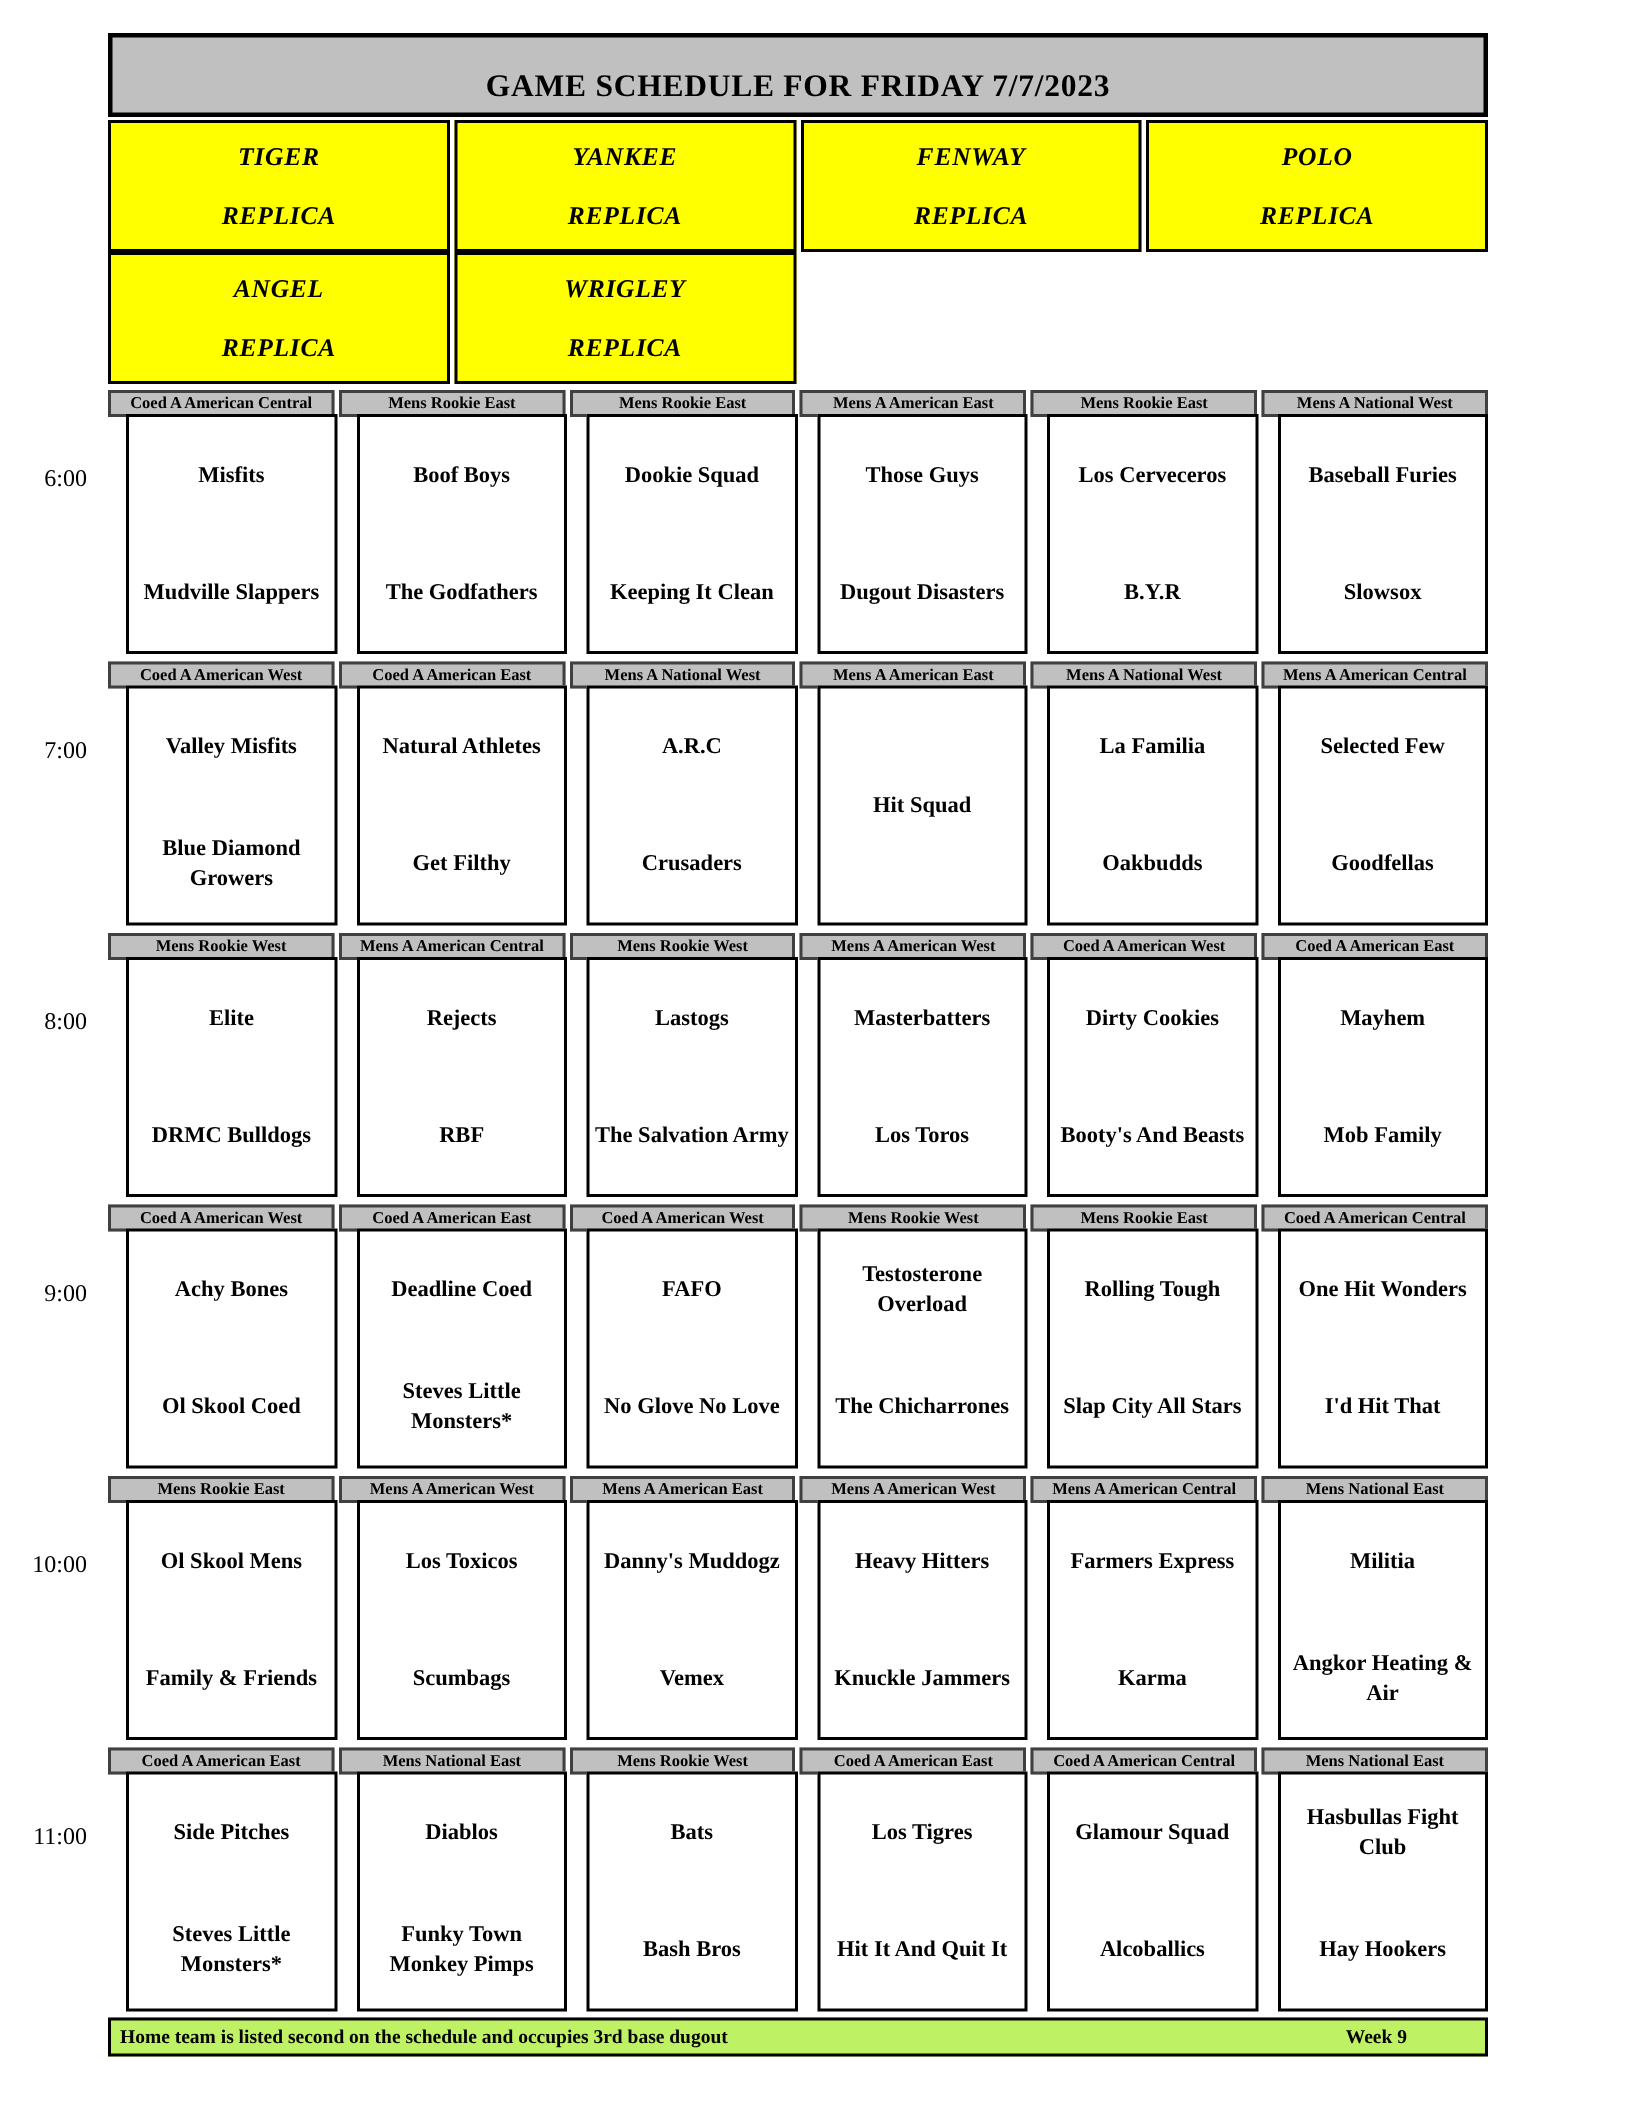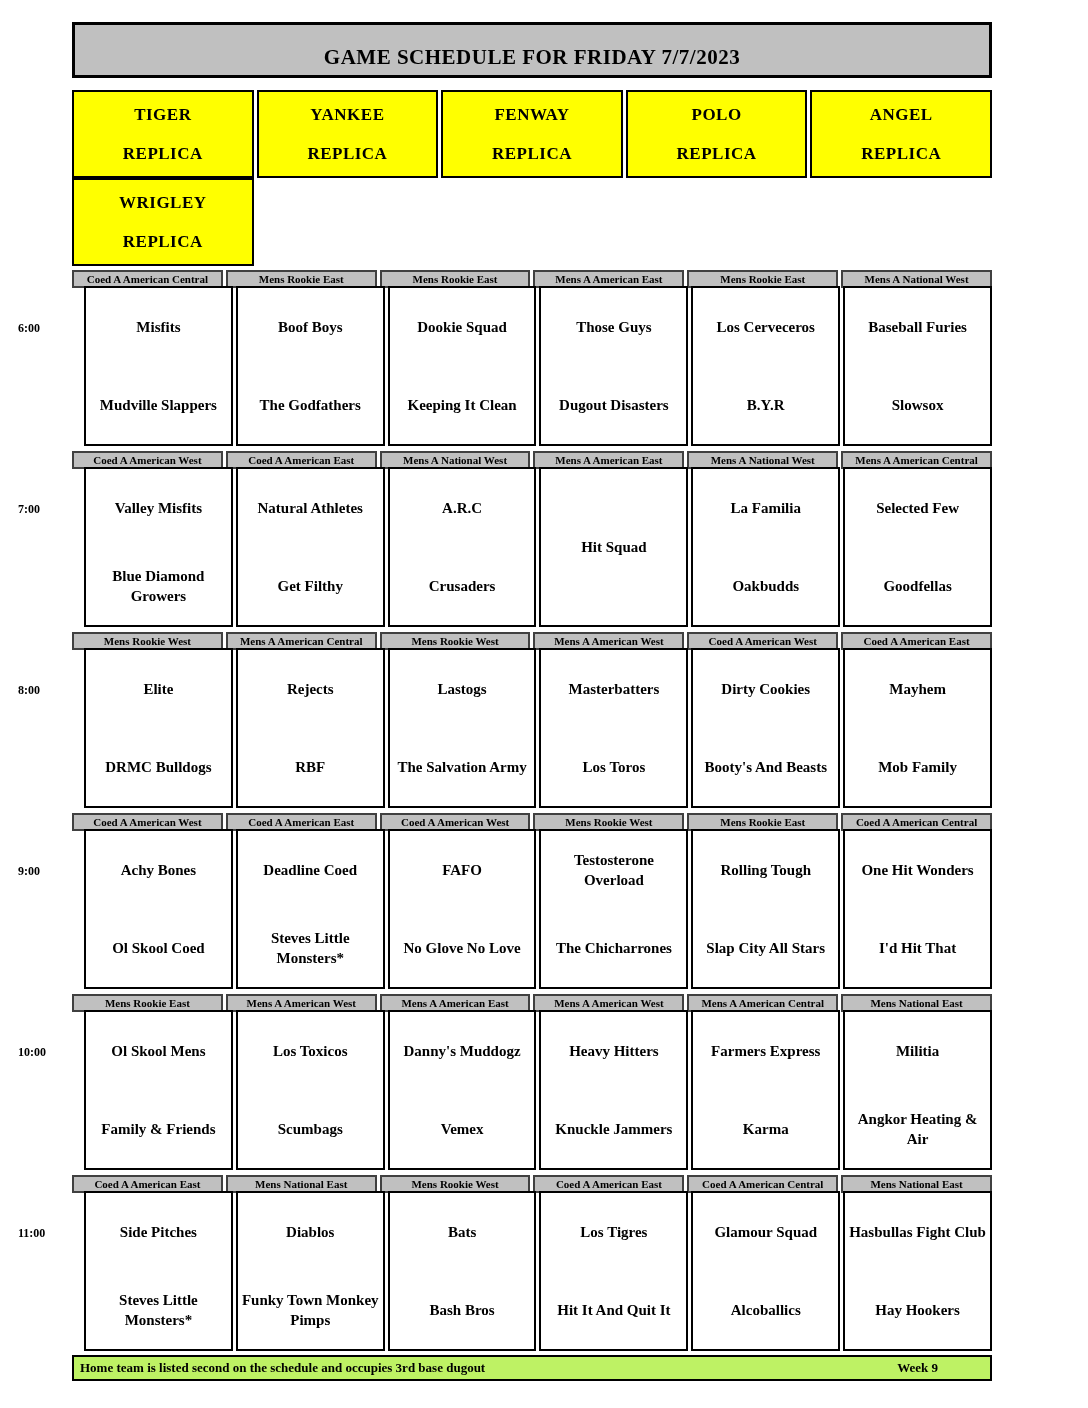--- a/index.html
+++ b/index.html
@@ -24,66 +24,68 @@
     background: #c0c0c0;
     border: 3px solid #000;
     text-align: center;
     font-weight: bold;
     font-size: 21px;
     padding: 20px 0 5px;
     letter-spacing: 0.5px;
   }
   .header-row {
     display: grid;
-    grid-template-columns: repeat(5, 1fr);
+    grid-template-columns: repeat(4, 1fr);
     column-gap: 3px;
-    margin-top: 12px;
+    margin-top: 2px;
+    font-style: italic;
   }
   .header-cell {
     background: #ffff00;
     border: 2px solid #000;
     text-align: center;
     font-weight: bold;
     font-size: 17px;
     padding-top: 13px;
     height: 71px;
     letter-spacing: 0.5px;
   }
   .header-cell .sub { margin-top: 19px; }
   .body-area { margin-top: 4px; }
   .section { position: relative; }
   .section + .section { margin-top: 5px; }
   .time-label {
     position: absolute;
     left: -54px;
     width: 40px;
     top: 51px;
-    font-weight: bold;
-    font-size: 12px;
+    text-align: right;
+    font-weight: normal;
+    font-size: 16px;
   }
   .division-row {
     display: grid;
     grid-template-columns: repeat(6, 1fr);
     column-gap: 3px;
   }
   .division-cell {
     background: #c0c0c0;
     border: 2px solid #404040;
     height: 14px;
     line-height: 14px;
     text-align: center;
     font-weight: bold;
     font-size: 11px;
     white-space: nowrap;
     overflow: hidden;
   }
   .games-row {
     display: grid;
     grid-template-columns: repeat(6, 1fr);
-    column-gap: 3px;
+    column-gap: 13px;
     margin-top: -2px;
     padding-left: 12px;
   }
   .game-cell {
     background: #ffffff;
     border: 2px solid #000;
     height: 156px;
     display: flex;
     flex-direction: column;
   }

